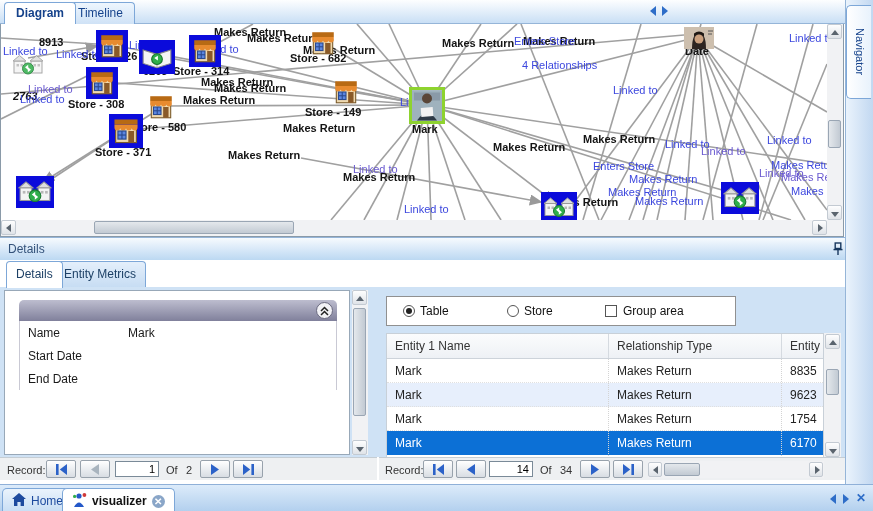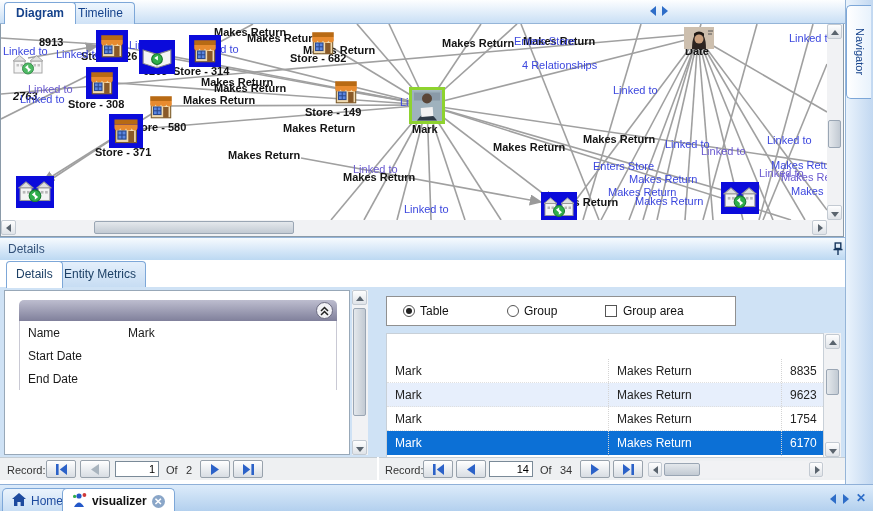--- a/index.html
+++ b/index.html
@@ -509,28 +509,33 @@
         <rect x="9.4" y="0" width="2.6" height="11"></rect>
       </svg>
   </div>
 </div>
 
 <div class="abs" id="opt-box">
   <label class="opt" style="left:16px">
     <span class="radio on"></span><span>Table</span>
   </label>
   <label class="opt" style="left:120px">
-    <span class="radio"></span><span>Group</span>
+    <span class="radio"></span><span>Store</span>
   </label>
   <label class="opt" style="left:218px">
     <span class="chk"></span><span>Group area</span>
   </label>
 </div>
 
 <div class="abs" id="rel-table">
+  <div id="rel-head">
+    <div class="hc" style="width:222px">Entity 1 Name</div>
+    <div class="hc" style="width:173px">Relationship Type</div>
+    <div class="hc" style="width:43px;border-right:none">Entity</div>
+  </div>
   <div id="rel-body">
       <div class="trow">
         <div class="tc" style="width: 222px;">Mark</div>
         <div class="tc" style="width: 173px;">Makes Return</div>
         <div class="tc" style="width: 43px; border-right: none;">8835</div>
       </div>
       <div class="trow alt">
         <div class="tc" style="width: 222px;">Mark</div>
         <div class="tc" style="width: 173px;">Makes Return</div>
         <div class="tc" style="width: 43px; border-right: none;">9623</div>

